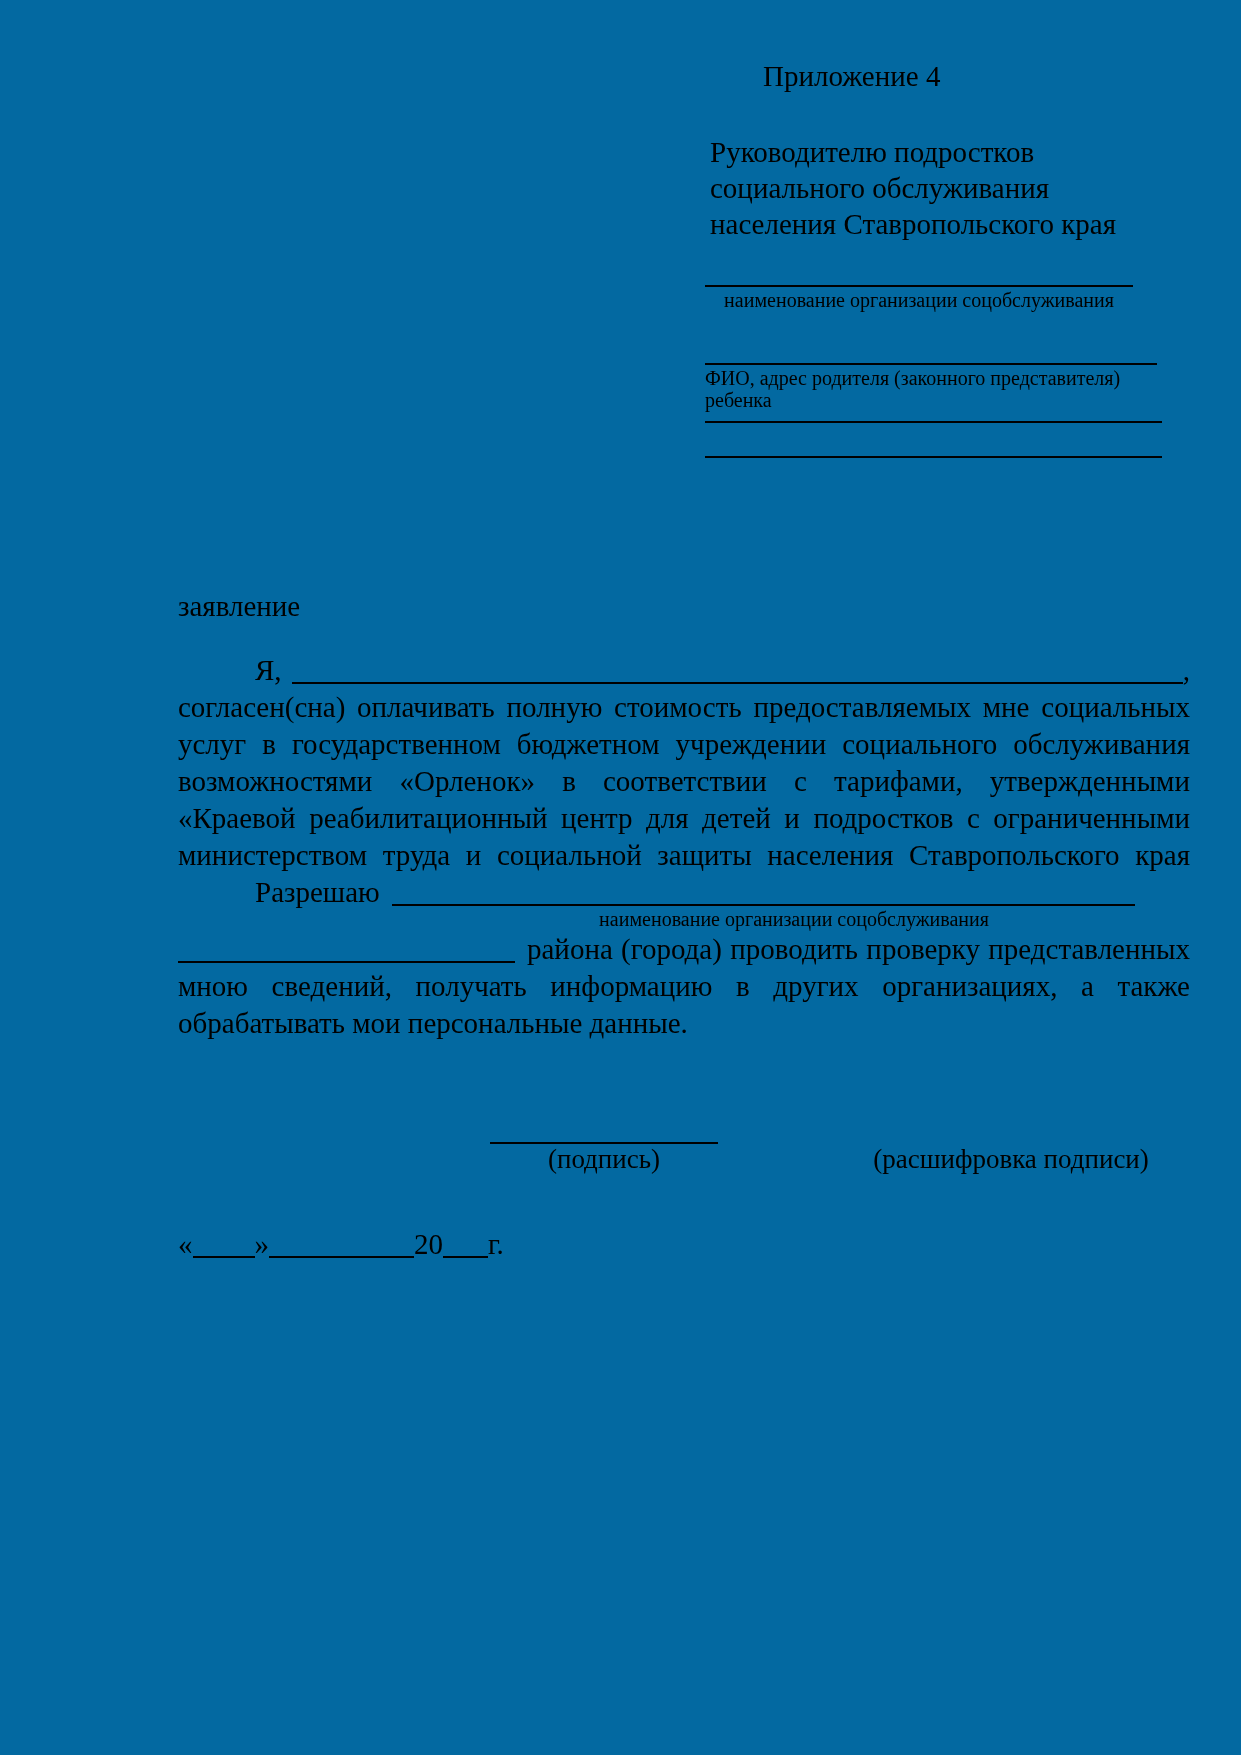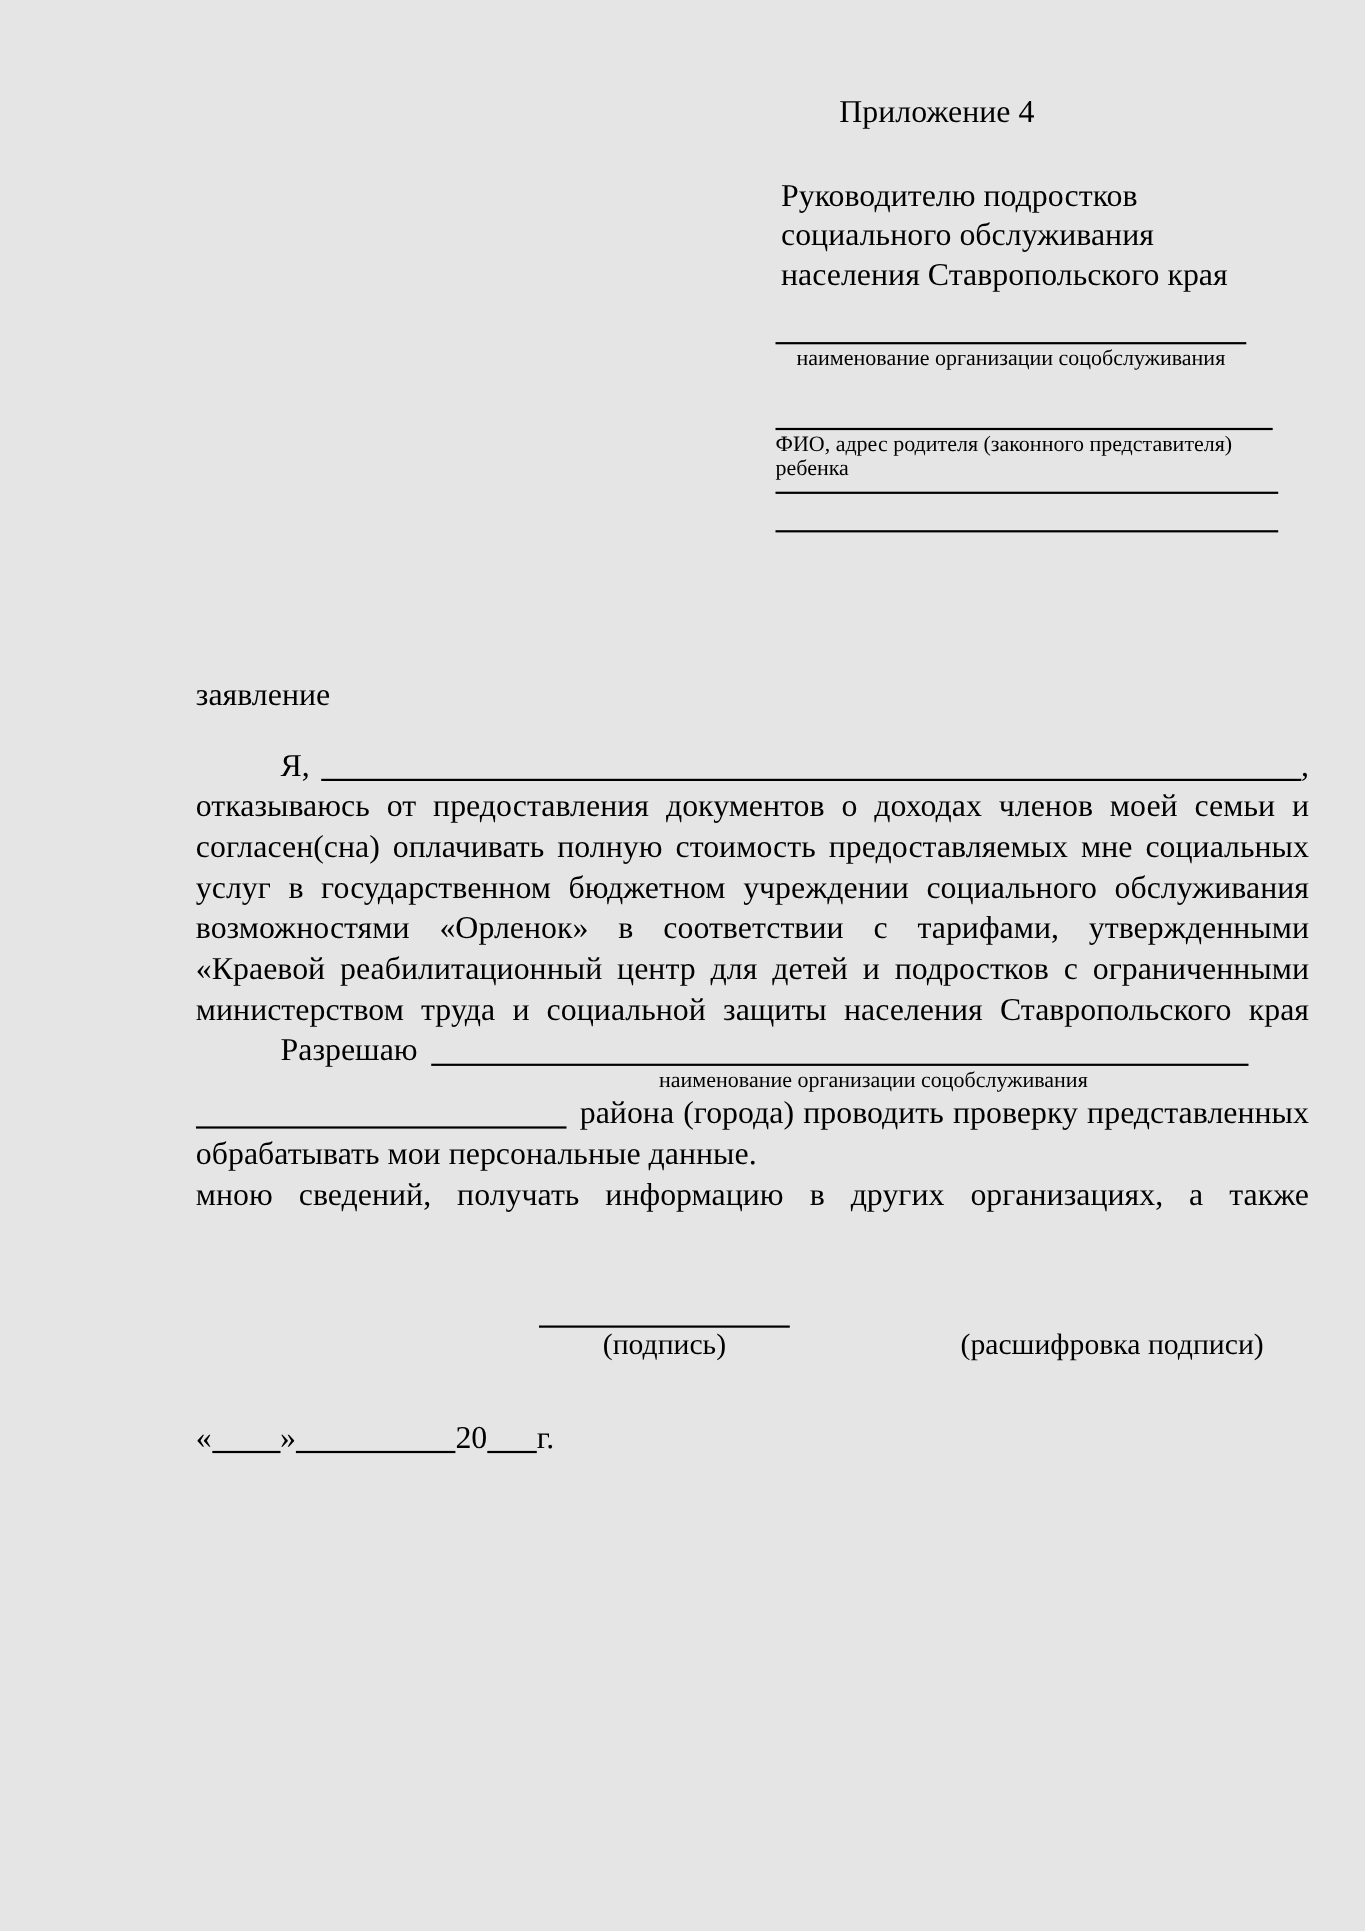--- a/index.html
+++ b/index.html
@@ -1,25 +1,25 @@
 <!DOCTYPE html>
 <html><head>
 <meta charset="utf-8">
 <style>
   * { margin: 0; padding: 0; box-sizing: border-box; }
   html, body { background: #ffffff; }
   .page {
     position: relative;
     width: 1241px;
     height: 1755px;
-    background: #e5e5e5;
+    background: #0369a1;
     color: #000000;
     font-family: "Liberation Serif", "DejaVu Serif", serif;
     font-size: 29px;
-    padding: 86px 51px 0 178px; 
+    padding: 60px 51px 0 178px; 
     overflow: hidden;
   }
 
   
   .appendix { margin-left: 585px; line-height: 32px; height: 32px; }
   .addressee { margin-left: 527px; margin-top: 42px; }
   .addr-line { line-height: 36px; height: 36px; padding-left: 5px; }
   .u-line { border-bottom: 2px solid #000; height: 0; }
   .u1 { width: 428px; margin-top: 43px; }
   .u2 { width: 452px; margin-top: 52px; }
@@ -84,42 +84,41 @@
 
   <div class="para">
 
     <div class="line flexline">
       <span class="indent"></span>
       <span>Я,</span>
       <span class="fill"></span>
       <span>,</span>
     </div>
 
-    <div class="line jline">отказываюсь от предоставления документов о доходах членов моей семьи и</div>
     <div class="line jline">согласен(сна) оплачивать полную стоимость предоставляемых мне социальных</div>
     <div class="line jline">услуг в государственном бюджетном учреждении социального обслуживания</div>
     <div class="line jline">возможностями «Орленок» в соответствии с тарифами, утвержденными</div>
     <div class="line jline">«Краевой реабилитационный центр для детей и подростков с ограниченными</div>
     <div class="line jline">министерством труда и социальной защиты населения Ставропольского края</div>
 
     <div class="line flexline permit">
       <span class="indent"></span>
       <span>Разрешаю</span>
       <span class="fill"></span>
     </div>
 
     <div class="permit-caption">наименование организации соцобслуживания</div>
 
     <div class="line flexline">
       <span class="blank-start"></span>
       <div class="jrest">района (города) проводить проверку представленных</div>
     </div>
 
+    <div class="line jline">мною сведений, получать информацию в других организациях, а также</div>
     <div class="line">обрабатывать мои персональные данные.</div>
-    <div class="line jline">мною сведений, получать информацию в других организациях, а также</div>
   </div>
 
   <div class="sig-row">
     <div class="sig-cell sig1">
       <div class="sig-line"></div>
       <div class="sig-cap">(подпись)</div>
     </div>
     <div class="sig-cell sig2">
       <div class="sig-line"></div>
       <div class="sig-cap">(расшифровка подписи)</div>

